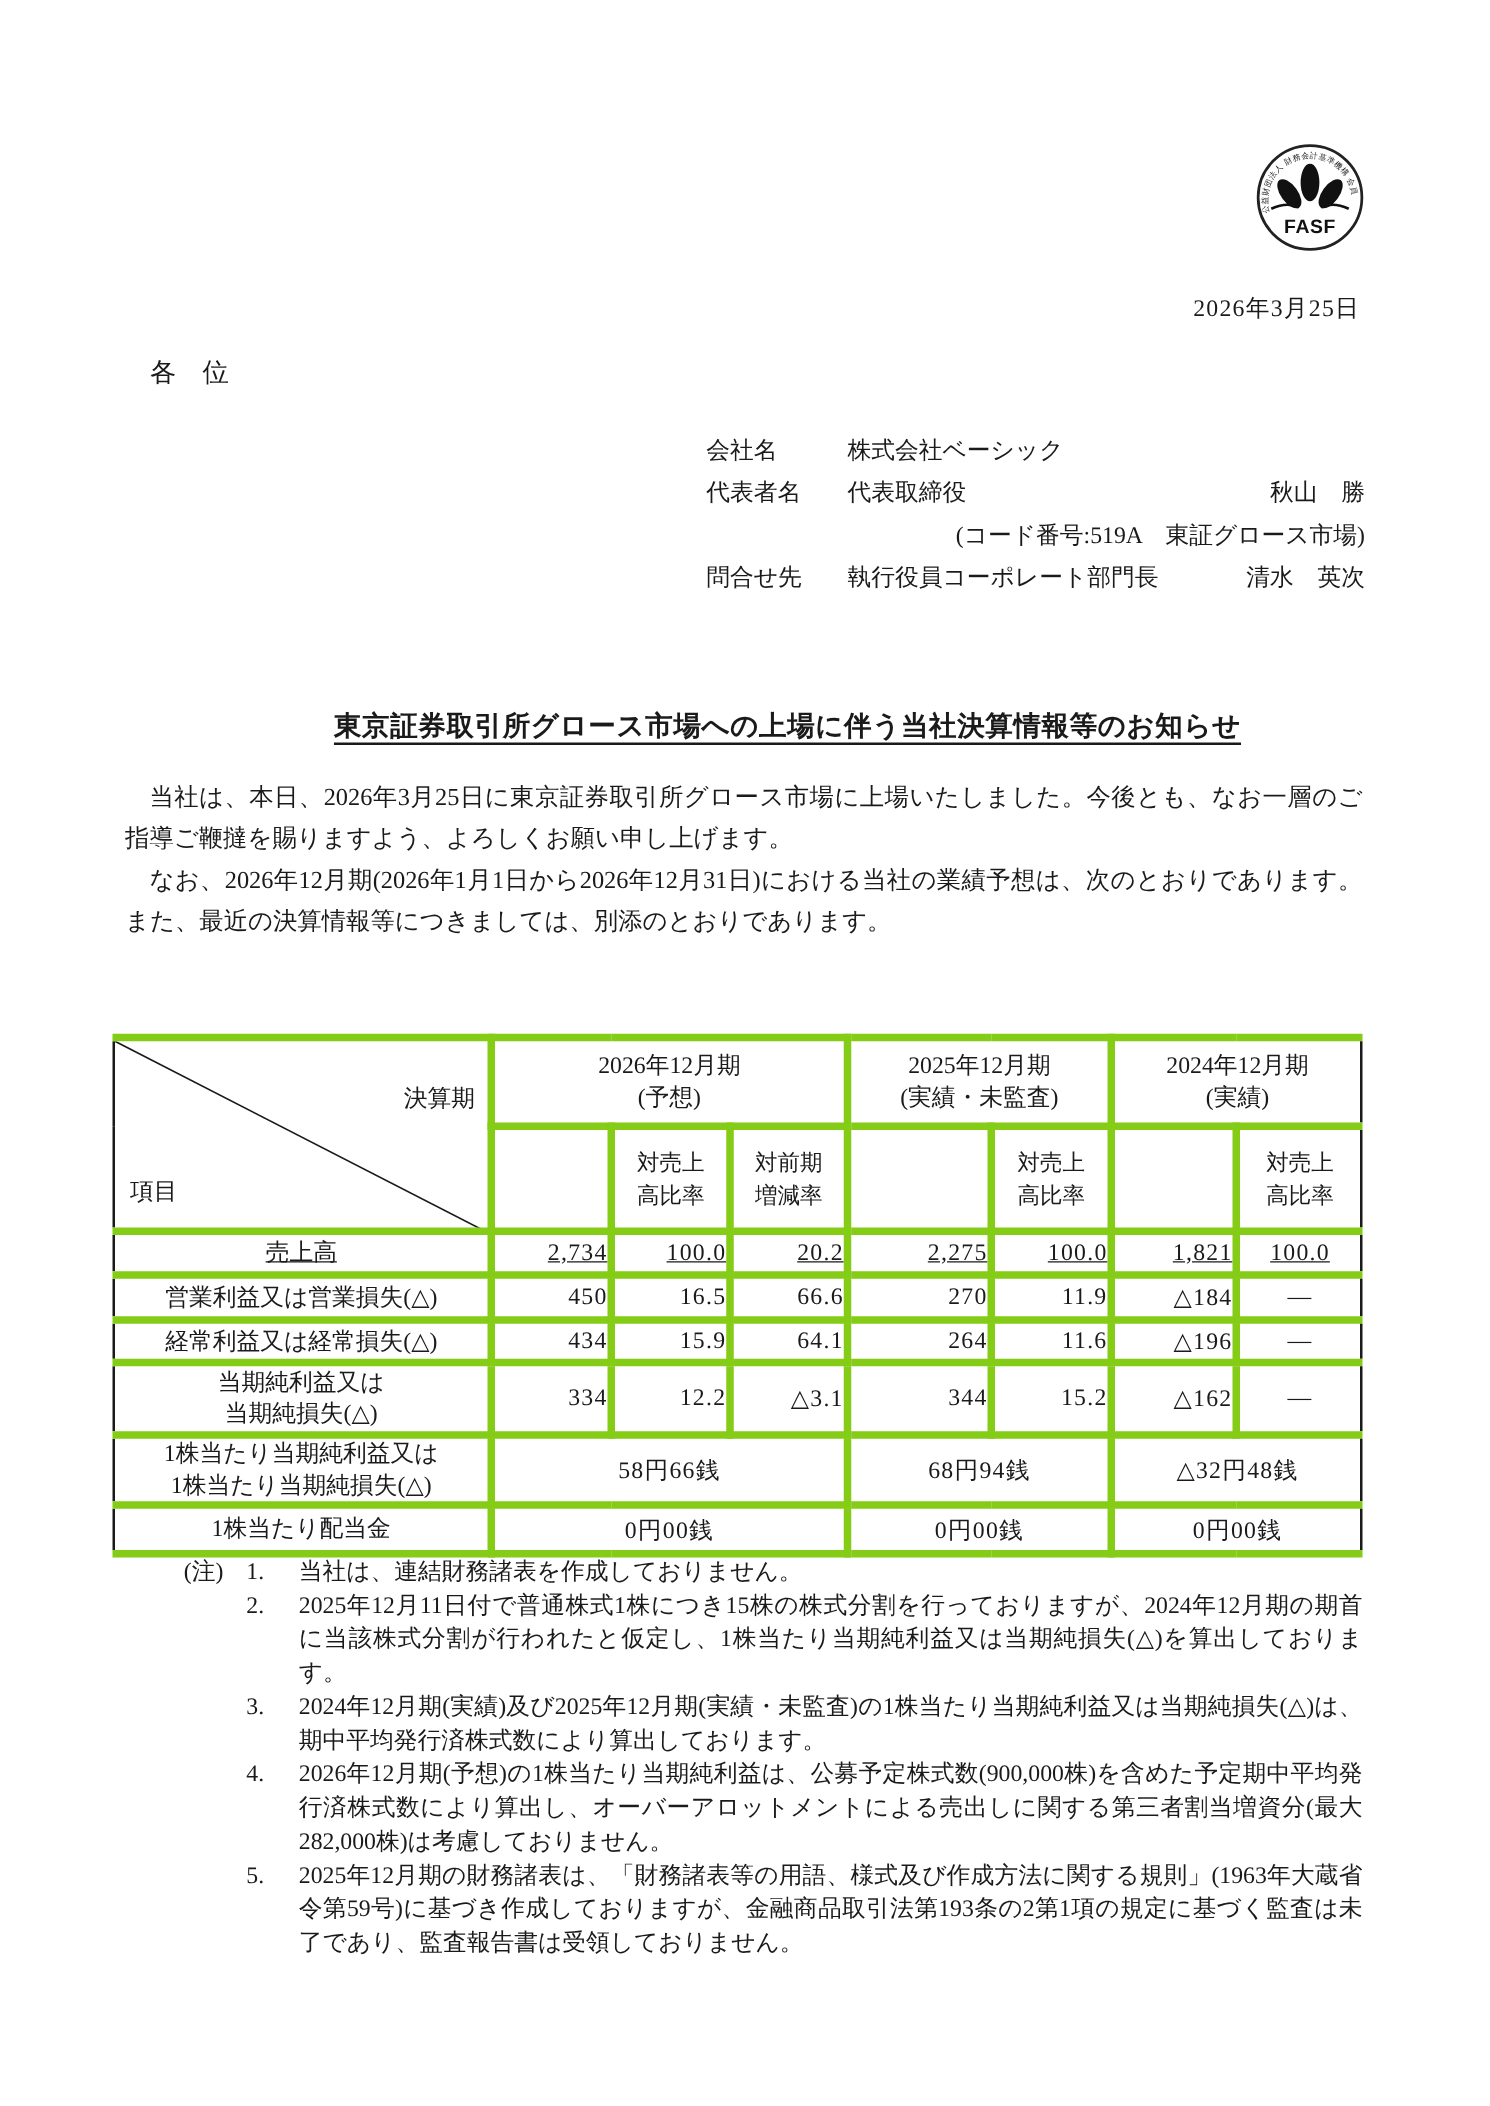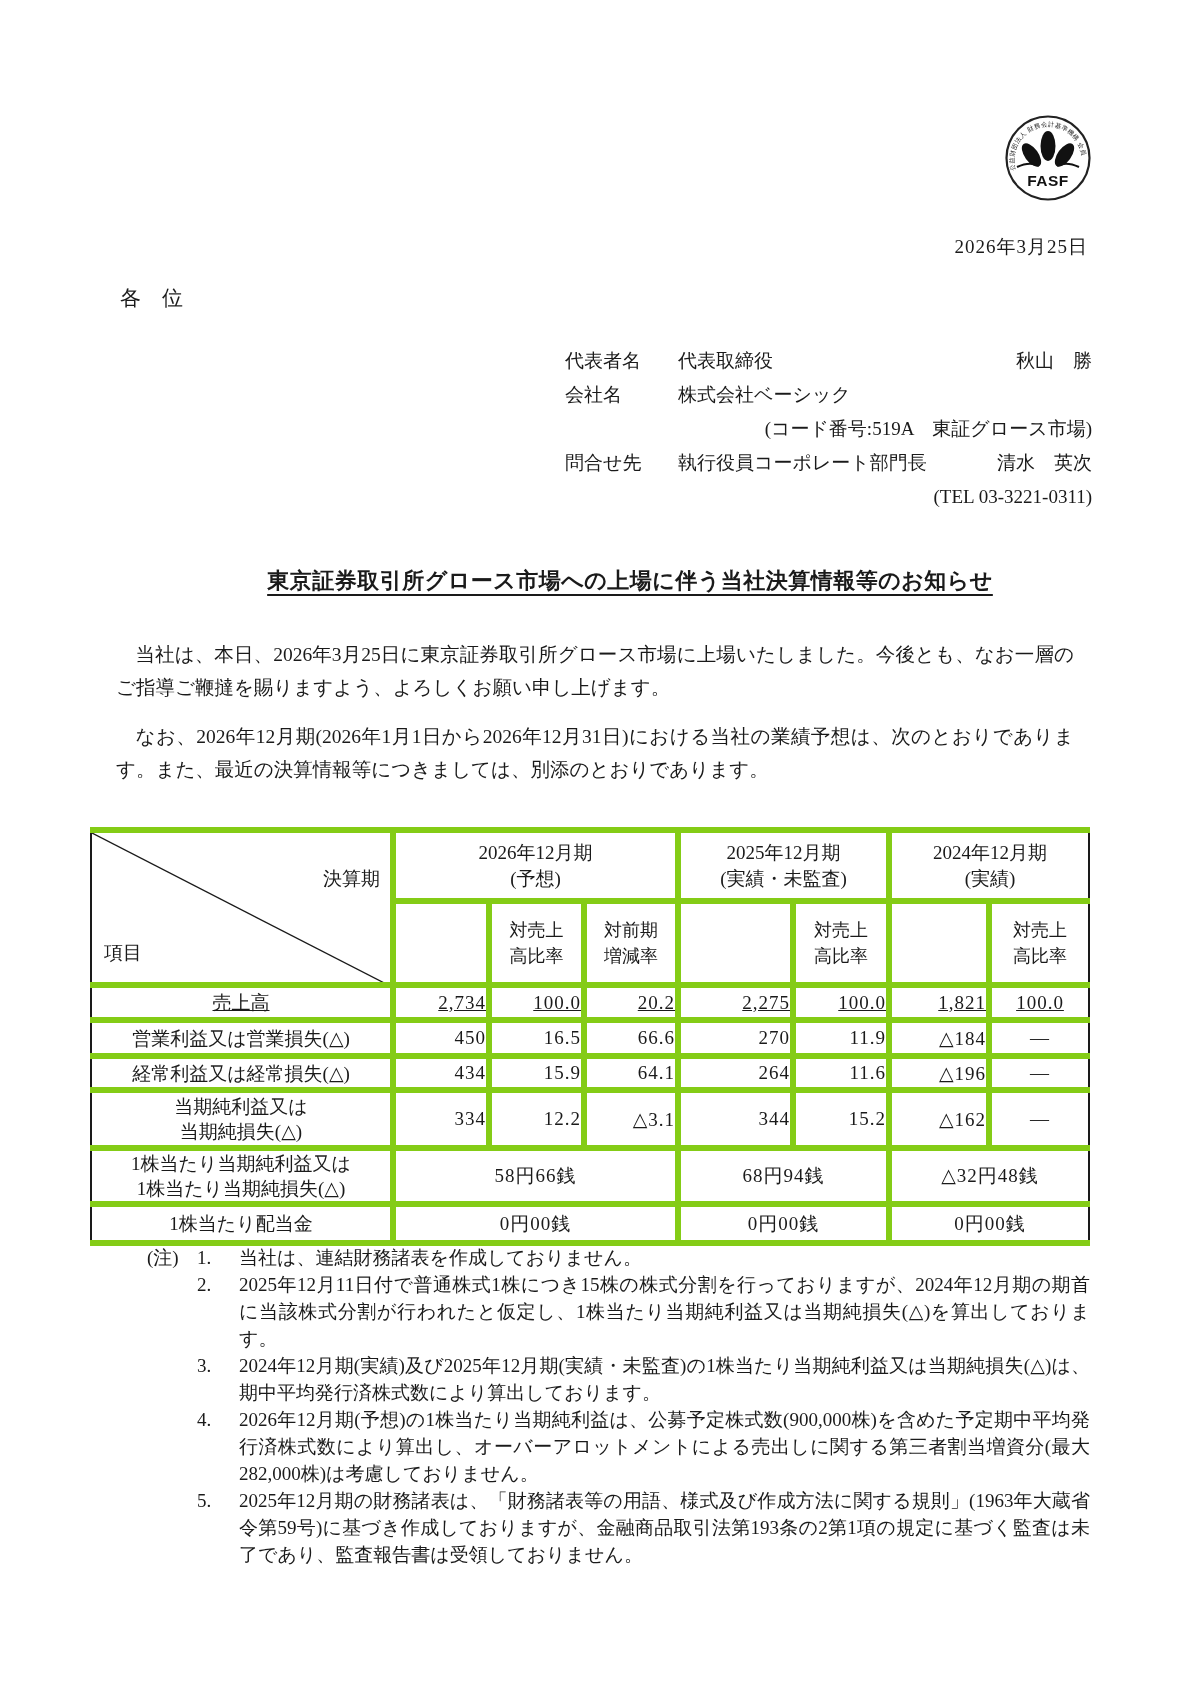--- a/index.html
+++ b/index.html
@@ -23,21 +23,21 @@
   .co-label{width:113px;flex:0 0 113px;}
   .co-value{flex:1;display:flex;justify-content:space-between;}
   .co-right{text-align:right;flex:1;}
   
   #title{position:absolute;left:100px;top:566px;width:1060px;text-align:center;
          font-size:22px;font-weight:600;letter-spacing:0.5px;}
   #title span{text-decoration:underline;text-underline-offset:6px;text-decoration-thickness:1.5px;}
   
   #paras{position:absolute;left:100px;top:622px;width:990px;font-size:19.5px;
          line-height:33px;text-align:justify;}
-  #paras p{margin:16px;text-indent:1em;}
+  #paras p{margin:0;text-indent:1em;}
   
   #caption-row{position:absolute;left:100px;top:793px;width:988px;display:flex;
                justify-content:space-between;font-size:19.5px;}
   
   #fin-table{position:absolute;left:90px;top:827px;border-collapse:collapse;
              table-layout:fixed;width:998px;font-size:19px;}
   #fin-table td{border:6px solid #84cc16;padding:0;vertical-align:middle;overflow:hidden;}
   #fin-table{border:2px solid #1a1a1a;}
   #fin-table td.outerL{border-left:2px solid #1a1a1a;}
   #fin-table td.outerR{border-right:2px solid #1a1a1a;text-align:center;}
@@ -85,46 +85,45 @@
       <text x="44" y="72" text-anchor="middle" font-size="15.5" font-weight="bold" font-family="'Liberation Sans','DejaVu Sans',sans-serif" fill="#111" letter-spacing="0.5">FASF</text>
     </svg>
   </div>
 
   <div id="date">2026年3月25日</div>
 
   <div id="salutation">各　位</div>
 
   <div id="company">
     <div class="co-row">
+      <span class="co-label">会社名</span>
+      <span class="co-value">
+          <span>株式会社ベーシック</span>
+        </span>
+    </div>
+    <div class="co-row">
       <span class="co-label">代表者名</span>
       <span class="co-value">
         <span>代表取締役</span>
         <span>秋山　勝</span>
       </span>
     </div>
     <div class="co-row">
-      <span class="co-label">会社名</span>
-      <span class="co-value">
-          <span>株式会社ベーシック</span>
-        </span>
-    </div>
-    <div class="co-row">
       <span class="co-label"></span>
       <span class="co-right">(コード番号:519A　東証グロース市場)</span>
     </div>
     <div class="co-row">
       <span class="co-label">問合せ先</span>
       <span class="co-value">
         <span>執行役員コーポレート部門長</span>
         <span>清水　英次</span>
       </span>
     </div>
     <div class="co-row">
       <span class="co-label"></span>
-      <span class="co-right">(TEL 03-3221-0311)</span>
     </div>
   </div>
 
   <div id="title">
     <span>東京証券取引所グロース市場への上場に伴う当社決算情報等のお知らせ</span>
   </div>
 
   <div id="paras">
     <p>当社は、本日、2026年3月25日に東京証券取引所グロース市場に上場いたしました。今後とも、なお一層のご指導ご鞭撻を賜りますよう、よろしくお願い申し上げます。</p>
     <p>なお、2026年12月期(2026年1月1日から2026年12月31日)における当社の業績予想は、次のとおりであります。また、最近の決算情報等につきましては、別添のとおりであります。</p>

